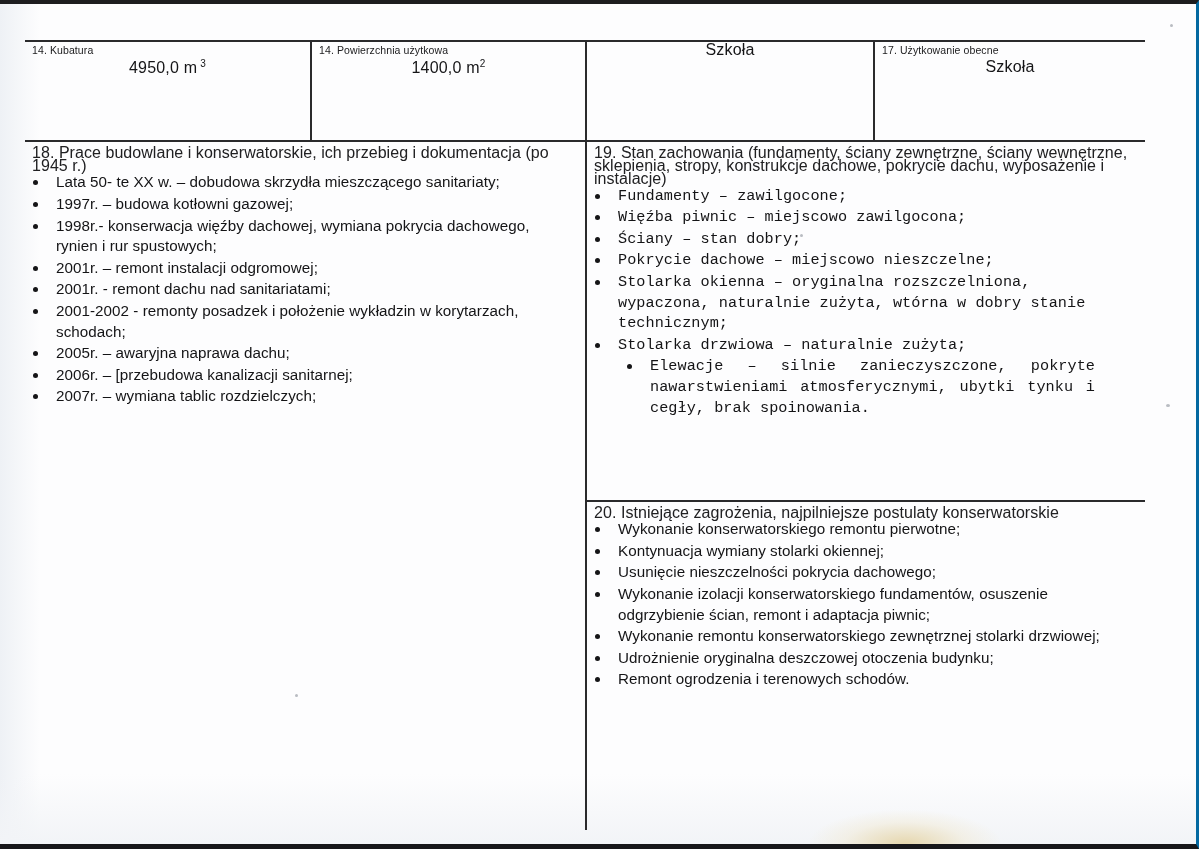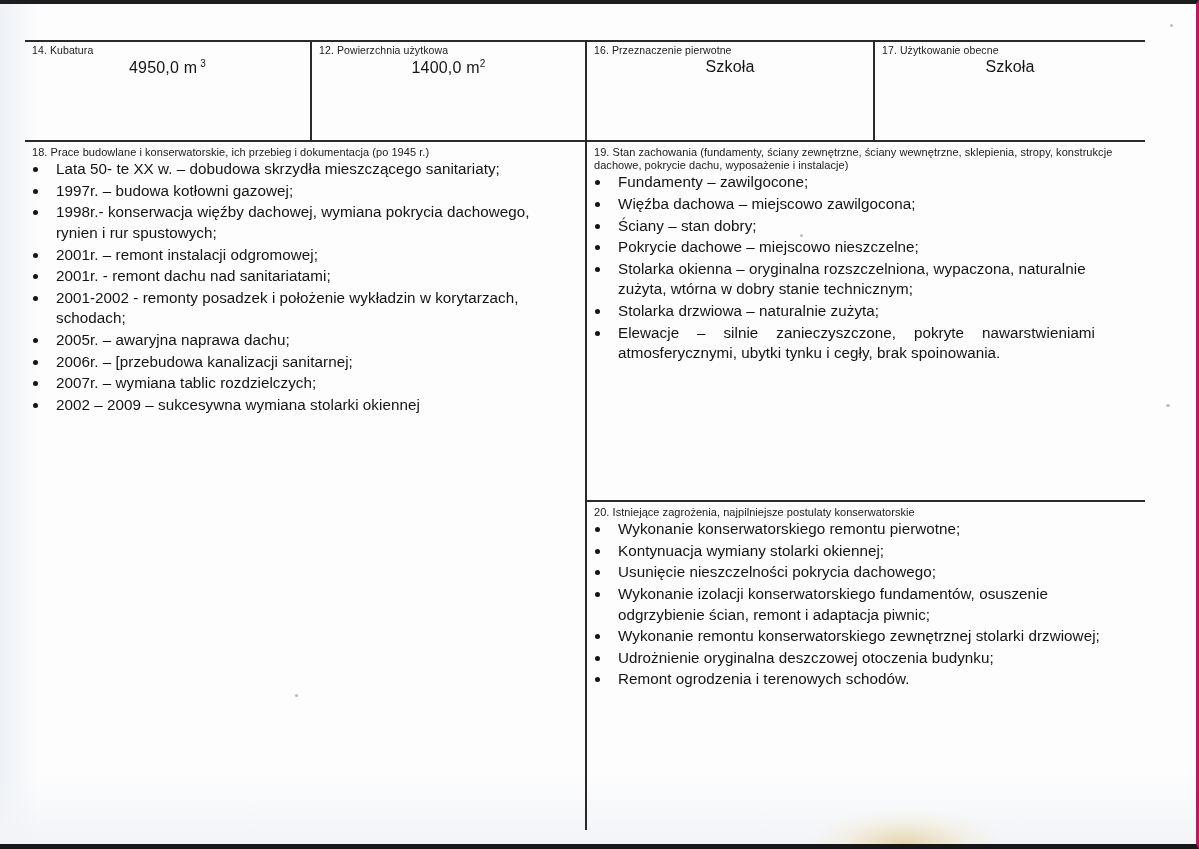--- a/index.html
+++ b/index.html
@@ -15,21 +15,21 @@
 
   
   .scan-page {
     position: relative;
     width: 1199px;
     height: 849px;
     background: #fdfdfe;
     overflow: hidden;
     box-sizing: border-box;
     border-top: 4px solid #1d1d1f;
-    border-right: 3px solid #be185d;
+    border-right: 3px solid #0369a1;
     border-bottom: 5px solid #17171a;
   }
   
   .paper-tint-left {
     position: absolute;
     left: 0; top: 0;
     width: 40px; height: 100%;
     background: linear-gradient(to right, #eef1f5, rgba(255,255,255,0));
     pointer-events: none;
   }
@@ -101,21 +101,21 @@
   .cell-value .sup-spaced { margin-left: 3px; }
 
   
   .lower-row { position: absolute; left: 0; top: 102px; width: 1120px; height: 653px; }
 
   .panel {
     position: absolute;
     box-sizing: border-box;
   }
   .panel-head {
-    font-size: 11px;
+    font-size: 16px;
     line-height: 13.2px;
     padding: 4px 10px 0 7px;
     color: #202022;
     letter-spacing: 0.05px;
   }
 
   
   ul.doc-list {
     list-style: none;
     margin: 0;
@@ -133,24 +133,24 @@
   ul.doc-list li::before {
     content: "";
     position: absolute;
     left: 8px;
     top: 8px;
     width: 5px;
     height: 5px;
     border-radius: 50%;
     background: #151517;
   }
-  ul.doc-list li.justify { text-align: justify; padding-right: 12px; }
+  ul.doc-list li.justify { text-align: justify; padding-right: 12px; margin-left: 32px; }
 
   .list-18 { margin: 16px 0 0 30px; width: 505px; }
-  .list-19 { margin: 14px 0 0 14px; width: 520px; }
+  .list-19 { margin: 14px 0 0 14px; width: 520px; font-family: Liberation Mono, monospace; }
   .list-20 { margin: 14px 0 0 14px; width: 528px; }
 
   
   .speck {
     position: absolute;
     background: #b9bcc2;
     border-radius: 50%;
     pointer-events: none;
   }
 </style>
@@ -180,28 +180,27 @@
       <div class="vrule" style="left:848px; top:2px; height:98px;"></div>
 
       <div class="top-cell" style="left:0; width:285px;">
         <div class="cell-label">14. Kubatura</div>
         <div class="cell-value">
           <span>4950,0 m</span><sup class="sup-spaced">3</sup>
         </div>
       </div>
 
       <div class="top-cell" style="left:287px; width:273px;">
-        <div class="cell-label">12. Powierzchnia użytkowa</div>
+        <div class="cell-label">14. Powierzchnia użytkowa</div>
         <div class="cell-value">
           <span>1400,0 m</span><sup>2</sup>
         </div>
       </div>
 
       <div class="top-cell" style="left:562px; width:286px;">
-        <div class="cell-label">16. Przeznaczenie pierwotne</div>
         <div class="cell-value">Szkoła</div>
       </div>
 
       <div class="top-cell" style="left:850px; width:270px;">
         <div class="cell-label">17. Użytkowanie obecne</div>
         <div class="cell-value">Szkoła</div>
       </div>
 
     </div>
 
@@ -216,32 +215,31 @@
         <ul class="doc-list list-18">
           <li>Lata 50- te XX w. – dobudowa skrzydła mieszczącego sanitariaty;</li>
           <li>1997r. – budowa kotłowni gazowej;</li>
           <li>1998r.-  konserwacja więźby dachowej, wymiana pokrycia dachowego, rynien i rur spustowych;</li>
           <li>2001r. – remont instalacji odgromowej;</li>
           <li>2001r. - remont dachu nad sanitariatami;</li>
           <li>2001-2002 - remonty posadzek i położenie wykładzin  w korytarzach, schodach;</li>
           <li>2005r. – awaryjna naprawa dachu;</li>
           <li>2006r.  – [przebudowa kanalizacji sanitarnej;</li>
           <li>2007r. – wymiana tablic rozdzielczych;</li>
-          <li>2002 – 2009 – sukcesywna wymiana stolarki okiennej</li>
         </ul>
       </div>
 
       <div class="panel" style="left:562px; top:0; width:558px; height:358px;">
         <div class="panel-head">
           <span>19. Stan zachowania (fundamenty, ściany zewnętrzne, ściany wewnętrzne, sklepienia, stropy,</span>
           <span>konstrukcje dachowe, pokrycie dachu, wyposażenie i instalacje)</span>
         </div>
         <ul class="doc-list list-19">
           <li>Fundamenty – zawilgocone;</li>
-          <li>Więźba dachowa –  miejscowo zawilgocona;</li>
+          <li>Więźba piwnic –  miejscowo zawilgocona;</li>
           <li>Ściany – stan dobry;</li>
           <li>Pokrycie dachowe – miejscowo nieszczelne;</li>
           <li>Stolarka okienna – oryginalna rozszczelniona, wypaczona, naturalnie zużyta,  wtórna w dobry stanie technicznym;</li>
           <li>Stolarka drzwiowa –  naturalnie zużyta;</li>
           <li class="justify">Elewacje – silnie zanieczyszczone, pokryte nawarstwieniami atmosferycznymi, ubytki tynku i cegły, brak spoinowania.</li>
         </ul>
       </div>
 
       <div class="panel" style="left:562px; top:360px; width:558px; height:328px;">
         <div class="panel-head">20. Istniejące zagrożenia, najpilniejsze postulaty konserwatorskie</div>

